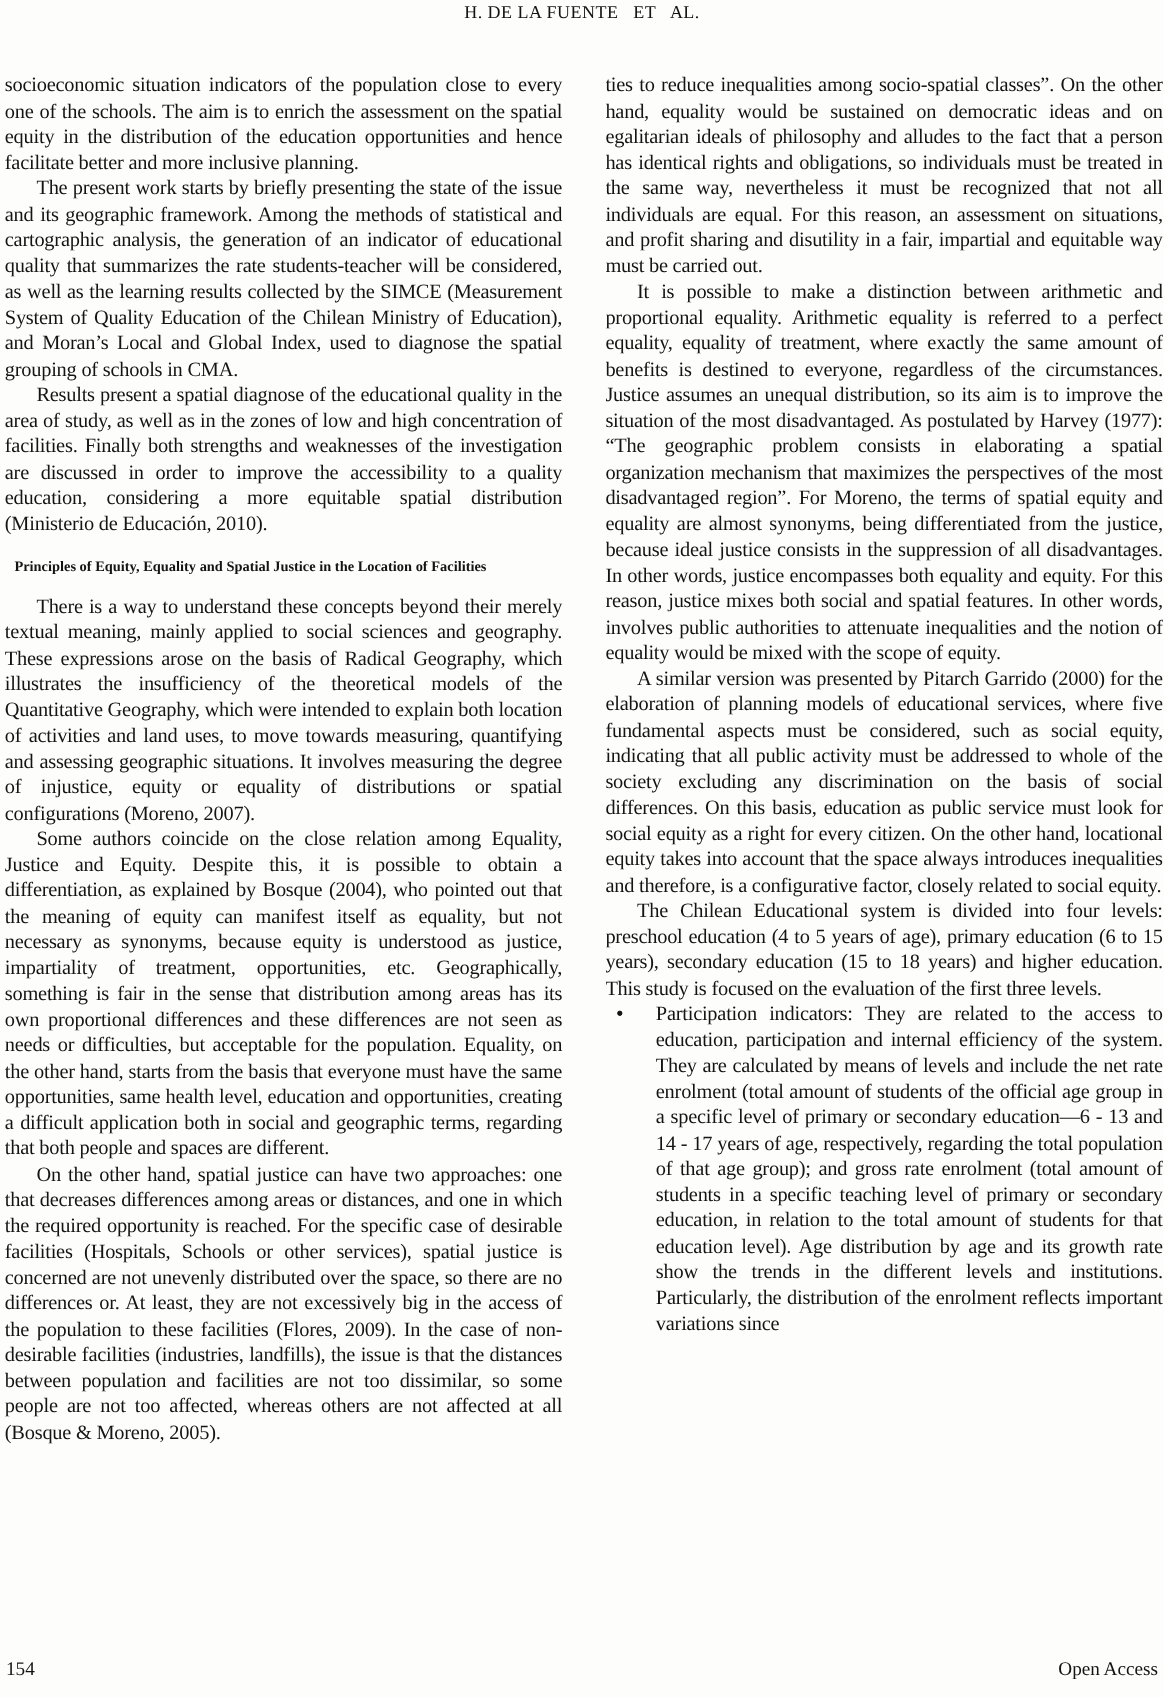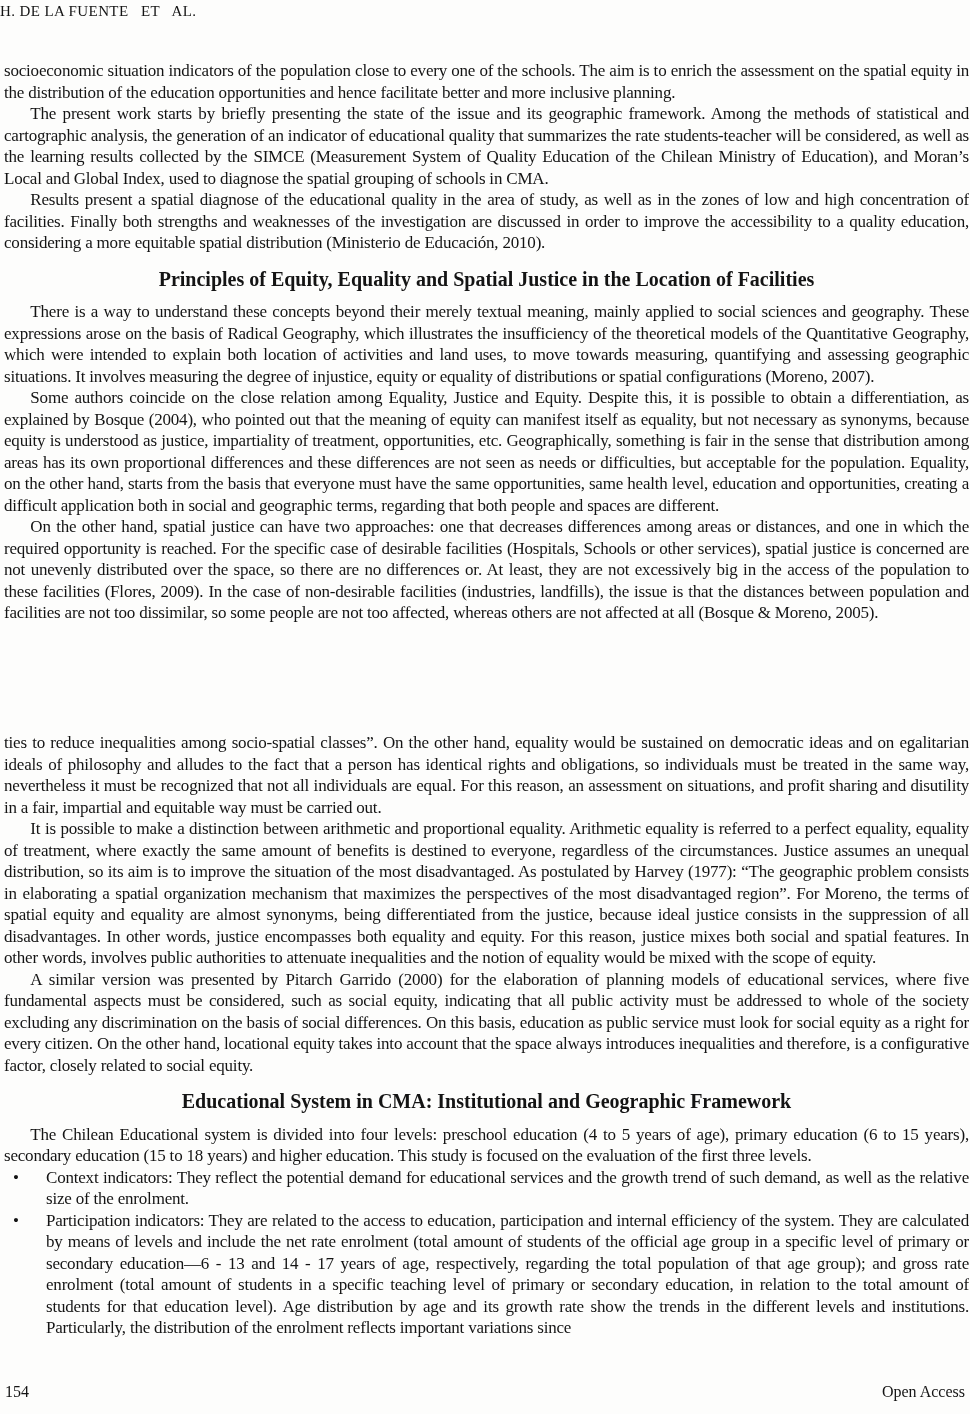--- a/index.html
+++ b/index.html
@@ -6,46 +6,45 @@
   html,body { width:970px; height:1414px; }
   body {
     background:#fdfdfc;
     color:#141414;
     font-family:"Liberation Serif", serif;
     position:relative;
     overflow:hidden;
   }
   .running-head {
     position:absolute; top:3px; left:0; right:0;
-    text-align:left;
+    text-align:center;
     font-size:15px;
     letter-spacing:0.4px;
     white-space:pre;
   }
   .columns {
     position:absolute; top:60px; left:4px; right:1px; height:1308px;
     display:flex; gap:36px;
     overflow:hidden;
-    flex-direction:column;
   }
   .col {
     flex:1 1 0;
     text-align:justify;
     font-size:17px;
     line-height:21.5px;
     letter-spacing:-0.2px;
     overflow:hidden;
   }
   .col p { text-indent:1.55em; }
   .col p.no-indent { text-indent:0; }
   .section-heading {
     font-weight:bold;
-    font-size:20px;
+    font-size:12px;
     line-height:23.5px;
-    text-align:center;
+    text-align:left;
     text-indent:0;
     letter-spacing:0;
     margin:14px 8px 10px 8px;
   }
   ul.bullet-list { list-style:none; }
   .bullet-item {
     position:relative;
     padding-left:42px;
     text-indent:0;
   }
@@ -77,26 +76,24 @@
     <h2 class="section-heading">Principles of Equity, Equality and Spatial Justice in the Location of Facilities</h2>
     <p>There is a way to understand these concepts beyond their merely textual meaning, mainly applied to social sciences and geography. These expressions arose on the basis of Radical Geography, which illustrates the insufficiency of the theoretical models of the Quantitative Geography, which were intended to explain both location of activities and land uses, to move towards measuring, quantifying and assessing geographic situations. It involves measuring the degree of injustice, equity or equality of distributions or spatial configurations (Moreno, 2007).</p>
     <p>Some authors coincide on the close relation among Equality, Justice and Equity. Despite this, it is possible to obtain a differentiation, as explained by Bosque (2004), who pointed out that the meaning of equity can manifest itself as equality, but not necessary as synonyms, because equity is understood as justice, impartiality of treatment, opportunities, etc. Geographically, something is fair in the sense that distribution among areas has its own proportional differences and these differences are not seen as needs or difficulties, but acceptable for the population. Equality, on the other hand, starts from the basis that everyone must have the same opportunities, same health level, education and opportunities, creating a difficult application both in social and geographic terms, regarding that both people and spaces are different.</p>
     <p>On the other hand, spatial justice can have two approaches: one that decreases differences among areas or distances, and one in which the required opportunity is reached. For the specific case of desirable facilities (Hospitals, Schools or other services), spatial justice is concerned are not unevenly distributed over the space, so there are no differences or. At least, they are not excessively big in the access of the population to these facilities (Flores, 2009). In the case of non-desirable facilities (industries, landfills), the issue is that the distances between population and facilities are not too dissimilar, so some people are not too affected, whereas others are not affected at all (Bosque &amp; Moreno, 2005).</p>
   </div>
 
   <div class="col">
     <p class="no-indent">ties to reduce inequalities among socio-spatial classes”. On the other hand, equality would be sustained on democratic ideas and on egalitarian ideals of philosophy and alludes to the fact that a person has identical rights and obligations, so individuals must be treated in the same way, nevertheless it must be recognized that not all individuals are equal. For this reason, an assessment on situations, and profit sharing and disutility in a fair, impartial and equitable way must be carried out.</p>
     <p>It is possible to make a distinction between arithmetic and proportional equality. Arithmetic equality is referred to a perfect equality, equality of treatment, where exactly the same amount of benefits is destined to everyone, regardless of the circumstances. Justice assumes an unequal distribution, so its aim is to improve the situation of the most disadvantaged. As postulated by Harvey (1977): “The geographic problem consists in elaborating a spatial organization mechanism that maximizes the perspectives of the most disadvantaged region”. For Moreno, the terms of spatial equity and equality are almost synonyms, being differentiated from the justice, because ideal justice consists in the suppression of all disadvantages. In other words, justice encompasses both equality and equity. For this reason, justice mixes both social and spatial features. In other words, involves public authorities to attenuate inequalities and the notion of equality would be mixed with the scope of equity.</p>
     <p>A similar version was presented by Pitarch Garrido (2000) for the elaboration of planning models of educational services, where five fundamental aspects must be considered, such as social equity, indicating that all public activity must be addressed to whole of the society excluding any discrimination on the basis of social differences. On this basis, education as public service must look for social equity as a right for every citizen. On the other hand, locational equity takes into account that the space always introduces inequalities and therefore, is a configurative factor, closely related to social equity.</p>
-    <h2 class="section-heading">Educational System in CMA: Institutional and Geographic Framework</h2>
     <p>The Chilean Educational system is divided into four levels: preschool education (4 to 5 years of age), primary education (6 to 15 years), secondary education (15 to 18 years) and higher education. This study is focused on the evaluation of the first three levels.</p>
     <ul class="bullet-list">
       <li class="bullet-item">
         <span class="bullet-marker">•</span>
-        <span>Context indicators: They reflect the potential demand for educational services and the growth trend of such demand, as well as the relative size of the enrolment.</span>
       </li>
       <li class="bullet-item">
         <span class="bullet-marker">•</span>
         <span>Participation indicators: They are related to the access to education, participation and internal efficiency of the system. They are calculated by means of levels and include the net rate enrolment (total amount of students of the official age group in a specific level of primary or secondary education—6 - 13 and 14 - 17 years of age, respectively, regarding the total population of that age group); and gross rate enrolment (total amount of students in a specific teaching level of primary or secondary education, in relation to the total amount of students for that education level). Age distribution by age and its growth rate show the trends in the different levels and institutions. Particularly, the distribution of the enrolment reflects important variations since</span>
       </li>
     </ul>
   </div>
 
 </div>
 

